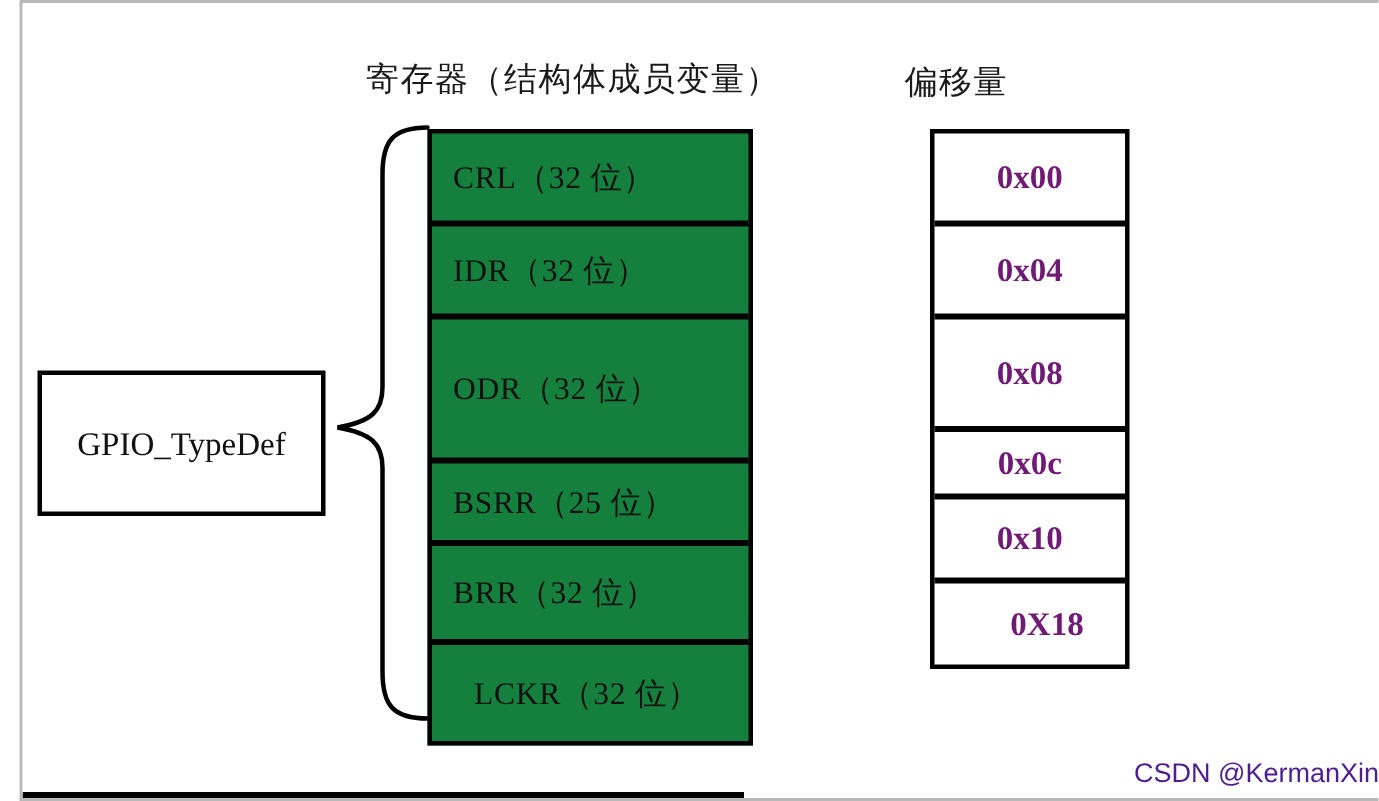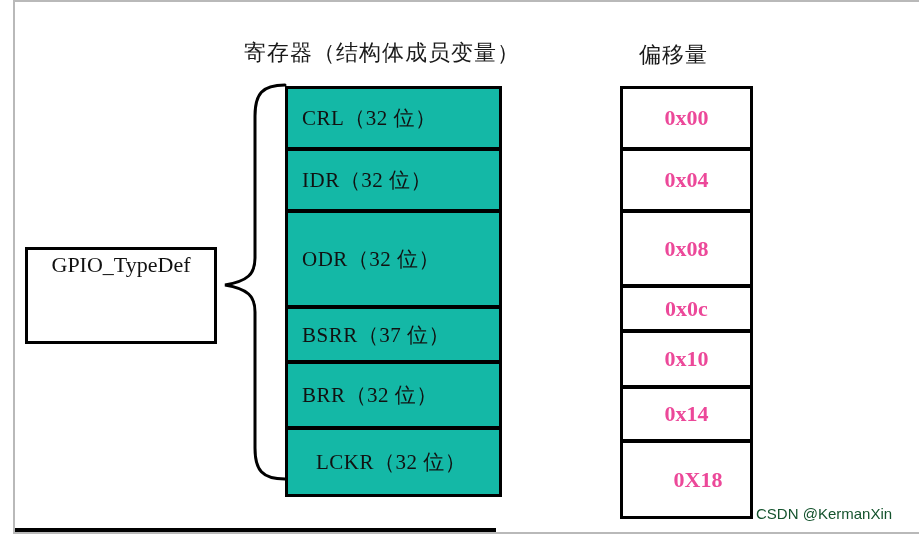--- a/index.html
+++ b/index.html
@@ -14,47 +14,47 @@
     margin-left:13px;
   }
   .hdr{
     position:absolute;
     font-size:22px;
     color:#1a1a1a;
     letter-spacing:1px;
     white-space:nowrap;
   }
   #reg-header{left:229px;top:36px;}
-  #off-header{left:624px;top:38px;font-family:Liberation Mono, monospace;}
+  #off-header{left:588px;top:38px;font-family:Liberation Mono, monospace;}
 
   
   #struct-box{
     position:absolute;
     left:10px;top:245px;
     width:192px;height:97px;
     border:3px solid #000;
     box-sizing:border-box;
     display:flex;flex-direction:column;
-    align-items:center;justify-content:space-between;
+    align-items:center;justify-content:center;
     font-size:22px;line-height:30px;
     color:#111;
     text-align:center;
   }
 
   
   #brace{position:absolute;left:203px;top:80px;}
 
   
   #reg-col{
     position:absolute;
     left:270px;top:84px;
     width:211px;
     border:3px solid #000;
     box-sizing:content-box;
-    background:#14b8a6;
+    background:#15803d;
   }
   .reg-row{
     box-sizing:border-box;
     display:flex;align-items:center;
     padding-left:14px;
     font-size:21px;color:#111;
     border-bottom:4px solid #000;
     letter-spacing:0.5px;
     white-space:nowrap;
   }
@@ -72,21 +72,21 @@
     position:absolute;
     left:605px;top:84px;
     width:127px;
     border:3px solid #000;
     box-sizing:content-box;
     background:#fff;
   }
   .off-row{
     box-sizing:border-box;
     display:flex;align-items:center;justify-content:center;
-    font-size:22px;font-weight:bold;color:#ec4899;
+    font-size:22px;font-weight:bold;color:#701a75;
     border-bottom:4px solid #000;
     white-space:nowrap;
   }
   .off-row:last-child{border-bottom:none;padding-left:23px;}
   .off-row:nth-child(1){height:62px;}
   .off-row:nth-child(2){height:62px;}
   .off-row:nth-child(3){height:75px;}
   .off-row:nth-child(4){height:45px;text-align:center;}
   .off-row:nth-child(5){height:56px;}
   .off-row:nth-child(6){height:54px;}
@@ -97,22 +97,22 @@
     position:absolute;
     left:0;top:526px;
     width:481px;height:4px;
     background:#000;
   }
 
   #watermark{
     position:absolute;
     left:741px;top:503px;
     font-family:"Liberation Sans","DejaVu Sans",sans-serif;
-    font-size:15px;
-    color:#14532d;
+    font-size:18px;
+    color:#4c1d95;
     white-space:nowrap;
   }
 </style>
 </head>
 <body>
 
 <div id="canvas">
 
   <div class="hdr" id="reg-header">寄存器（结构体成员变量）</div>
 
@@ -136,21 +136,21 @@
     <div class="reg-row">
         <span>CRL（32 位）</span>
       </div>
     <div class="reg-row">
         <span>IDR（32 位）</span>
       </div>
     <div class="reg-row">
         <span>ODR（32 位）</span>
       </div>
     <div class="reg-row">
-        <span>BSRR（37 位）</span>
+        <span>BSRR（25 位）</span>
       </div>
     <div class="reg-row">
         <span>BRR（32 位）</span>
       </div>
     <div class="reg-row">
         <span>LCKR（32 位）</span>
       </div>
   </div>
 
   <div id="off-col">
@@ -163,23 +163,20 @@
     <div class="off-row">
         <span>0x08</span>
       </div>
     <div class="off-row">
         <span>0x0c</span>
       </div>
     <div class="off-row">
         <span>0x10</span>
       </div>
     <div class="off-row">
-        <span>0x14</span>
-      </div>
-    <div class="off-row">
         <span>0X18</span>
       </div>
   </div>
 
   <div id="bottom-rule"></div>
 
   <div id="watermark">CSDN @KermanXin</div>
 
 </div>
 

